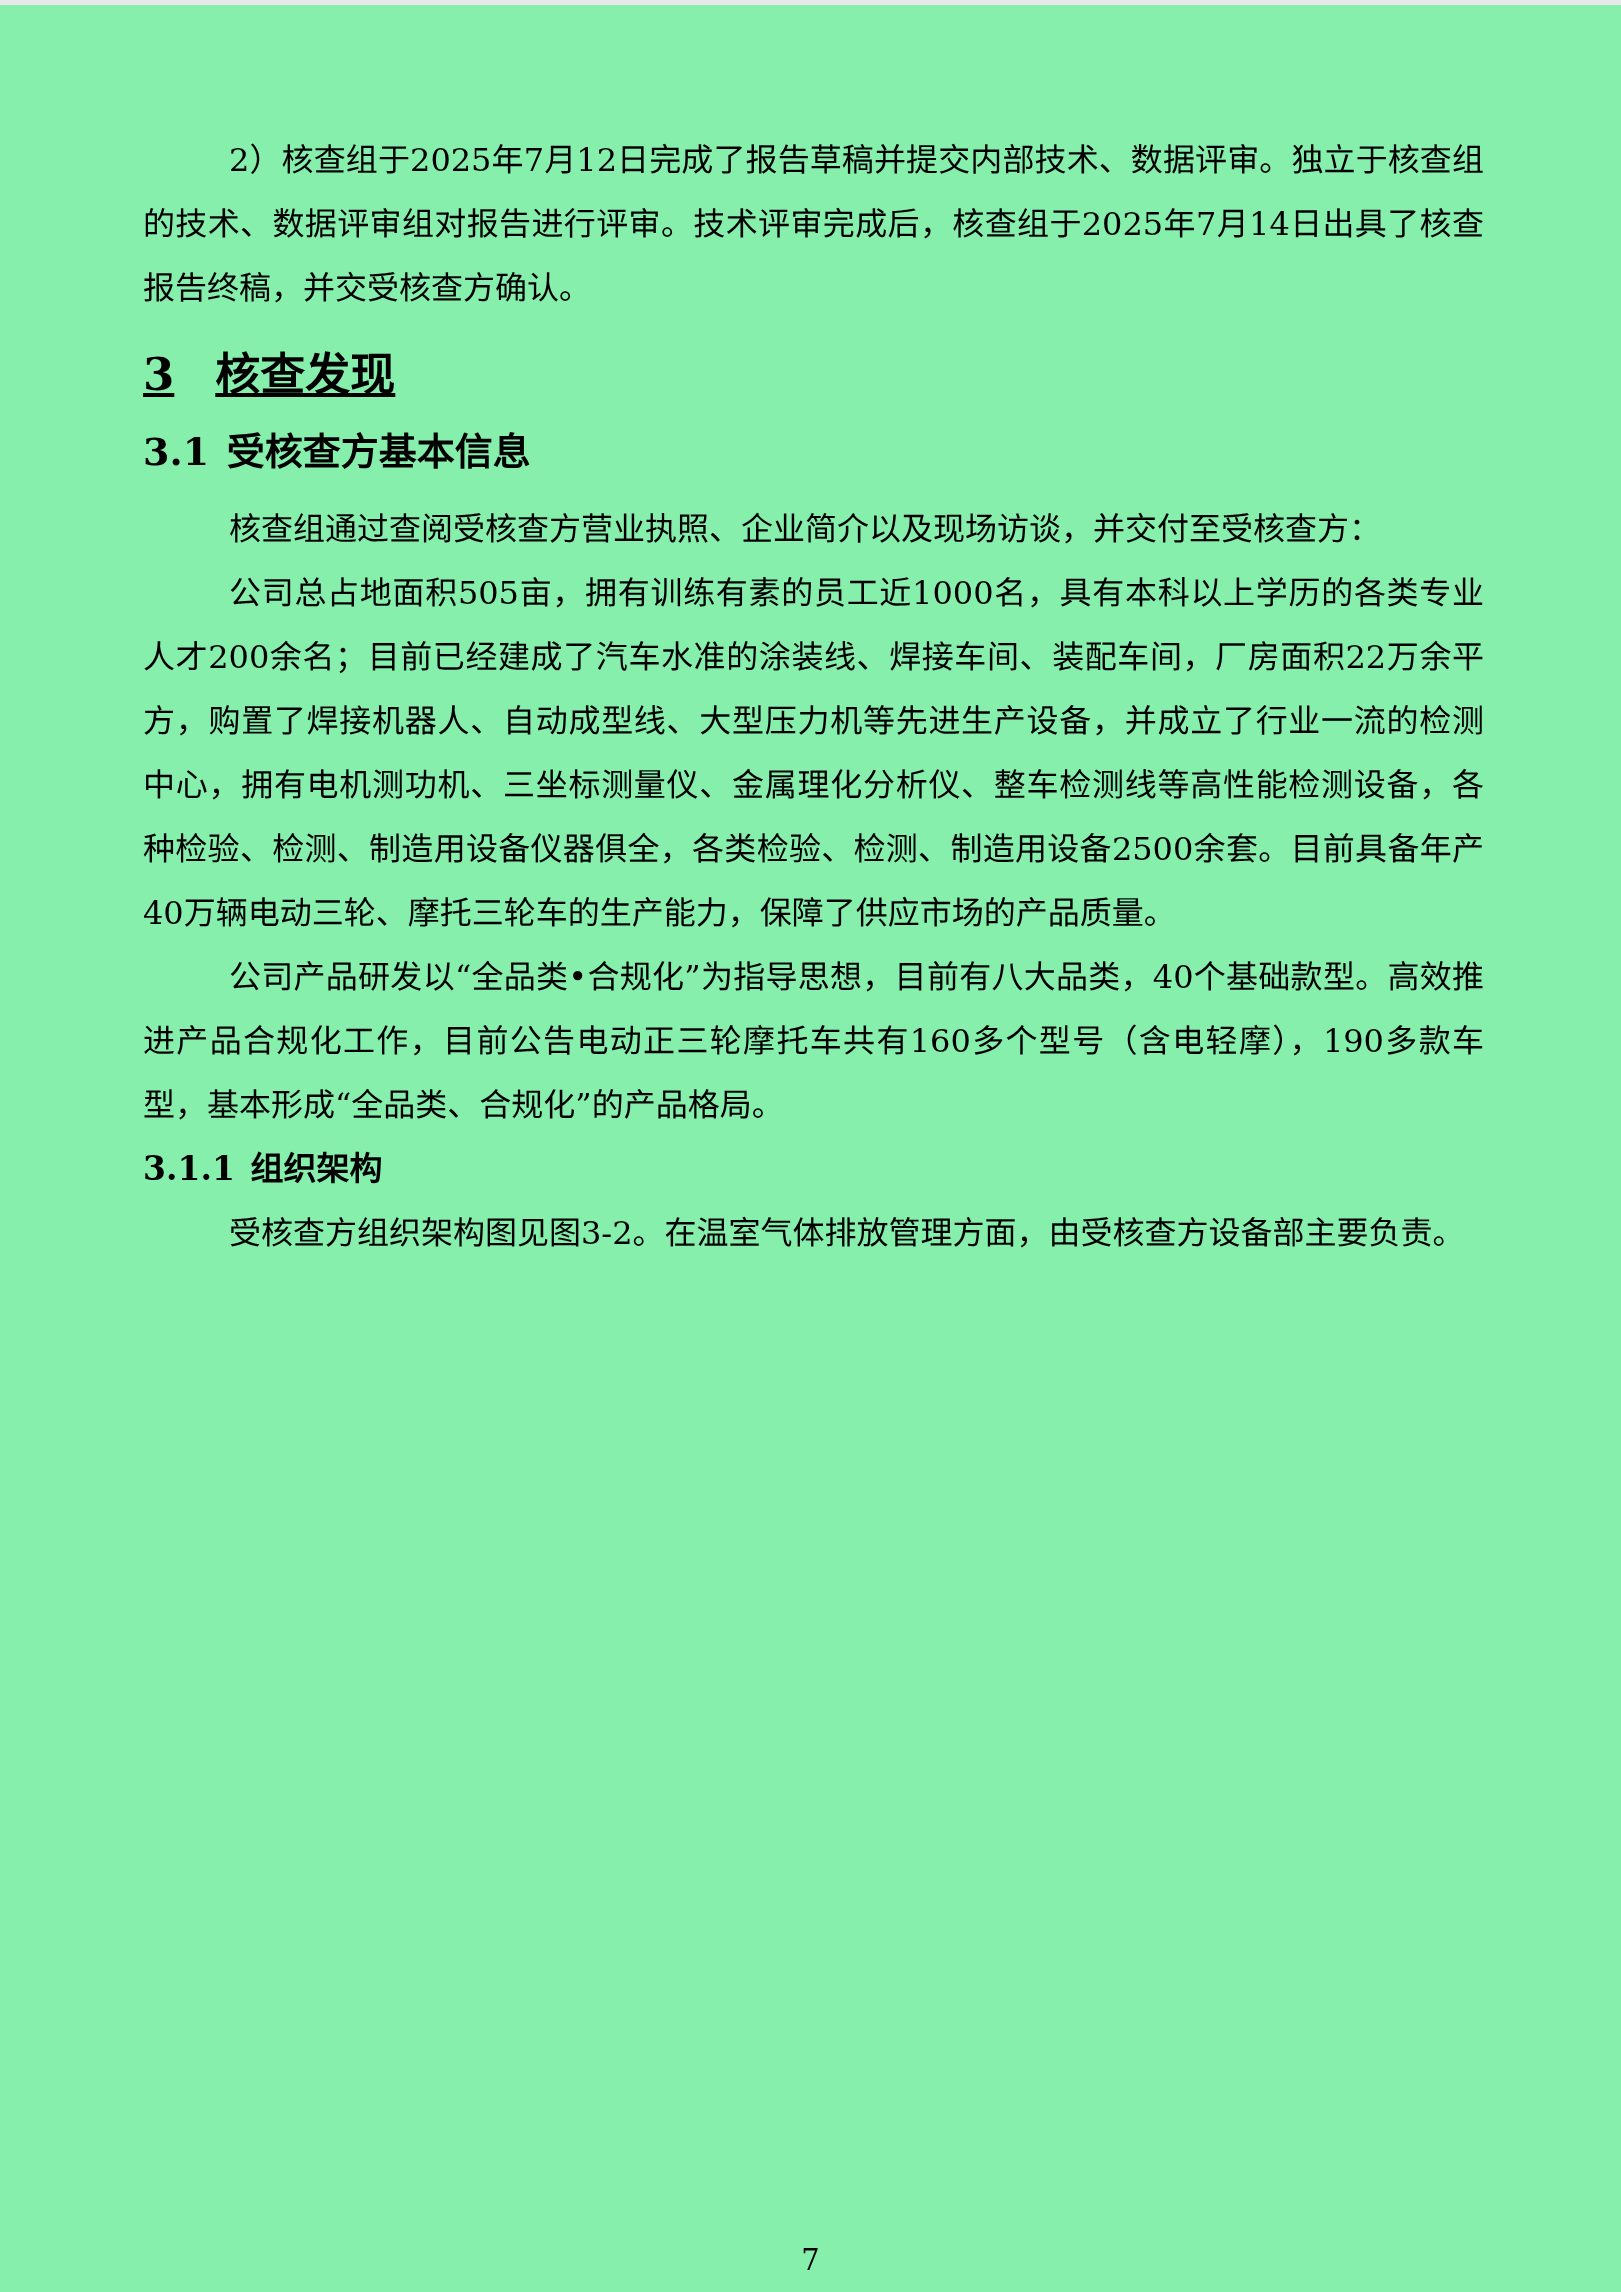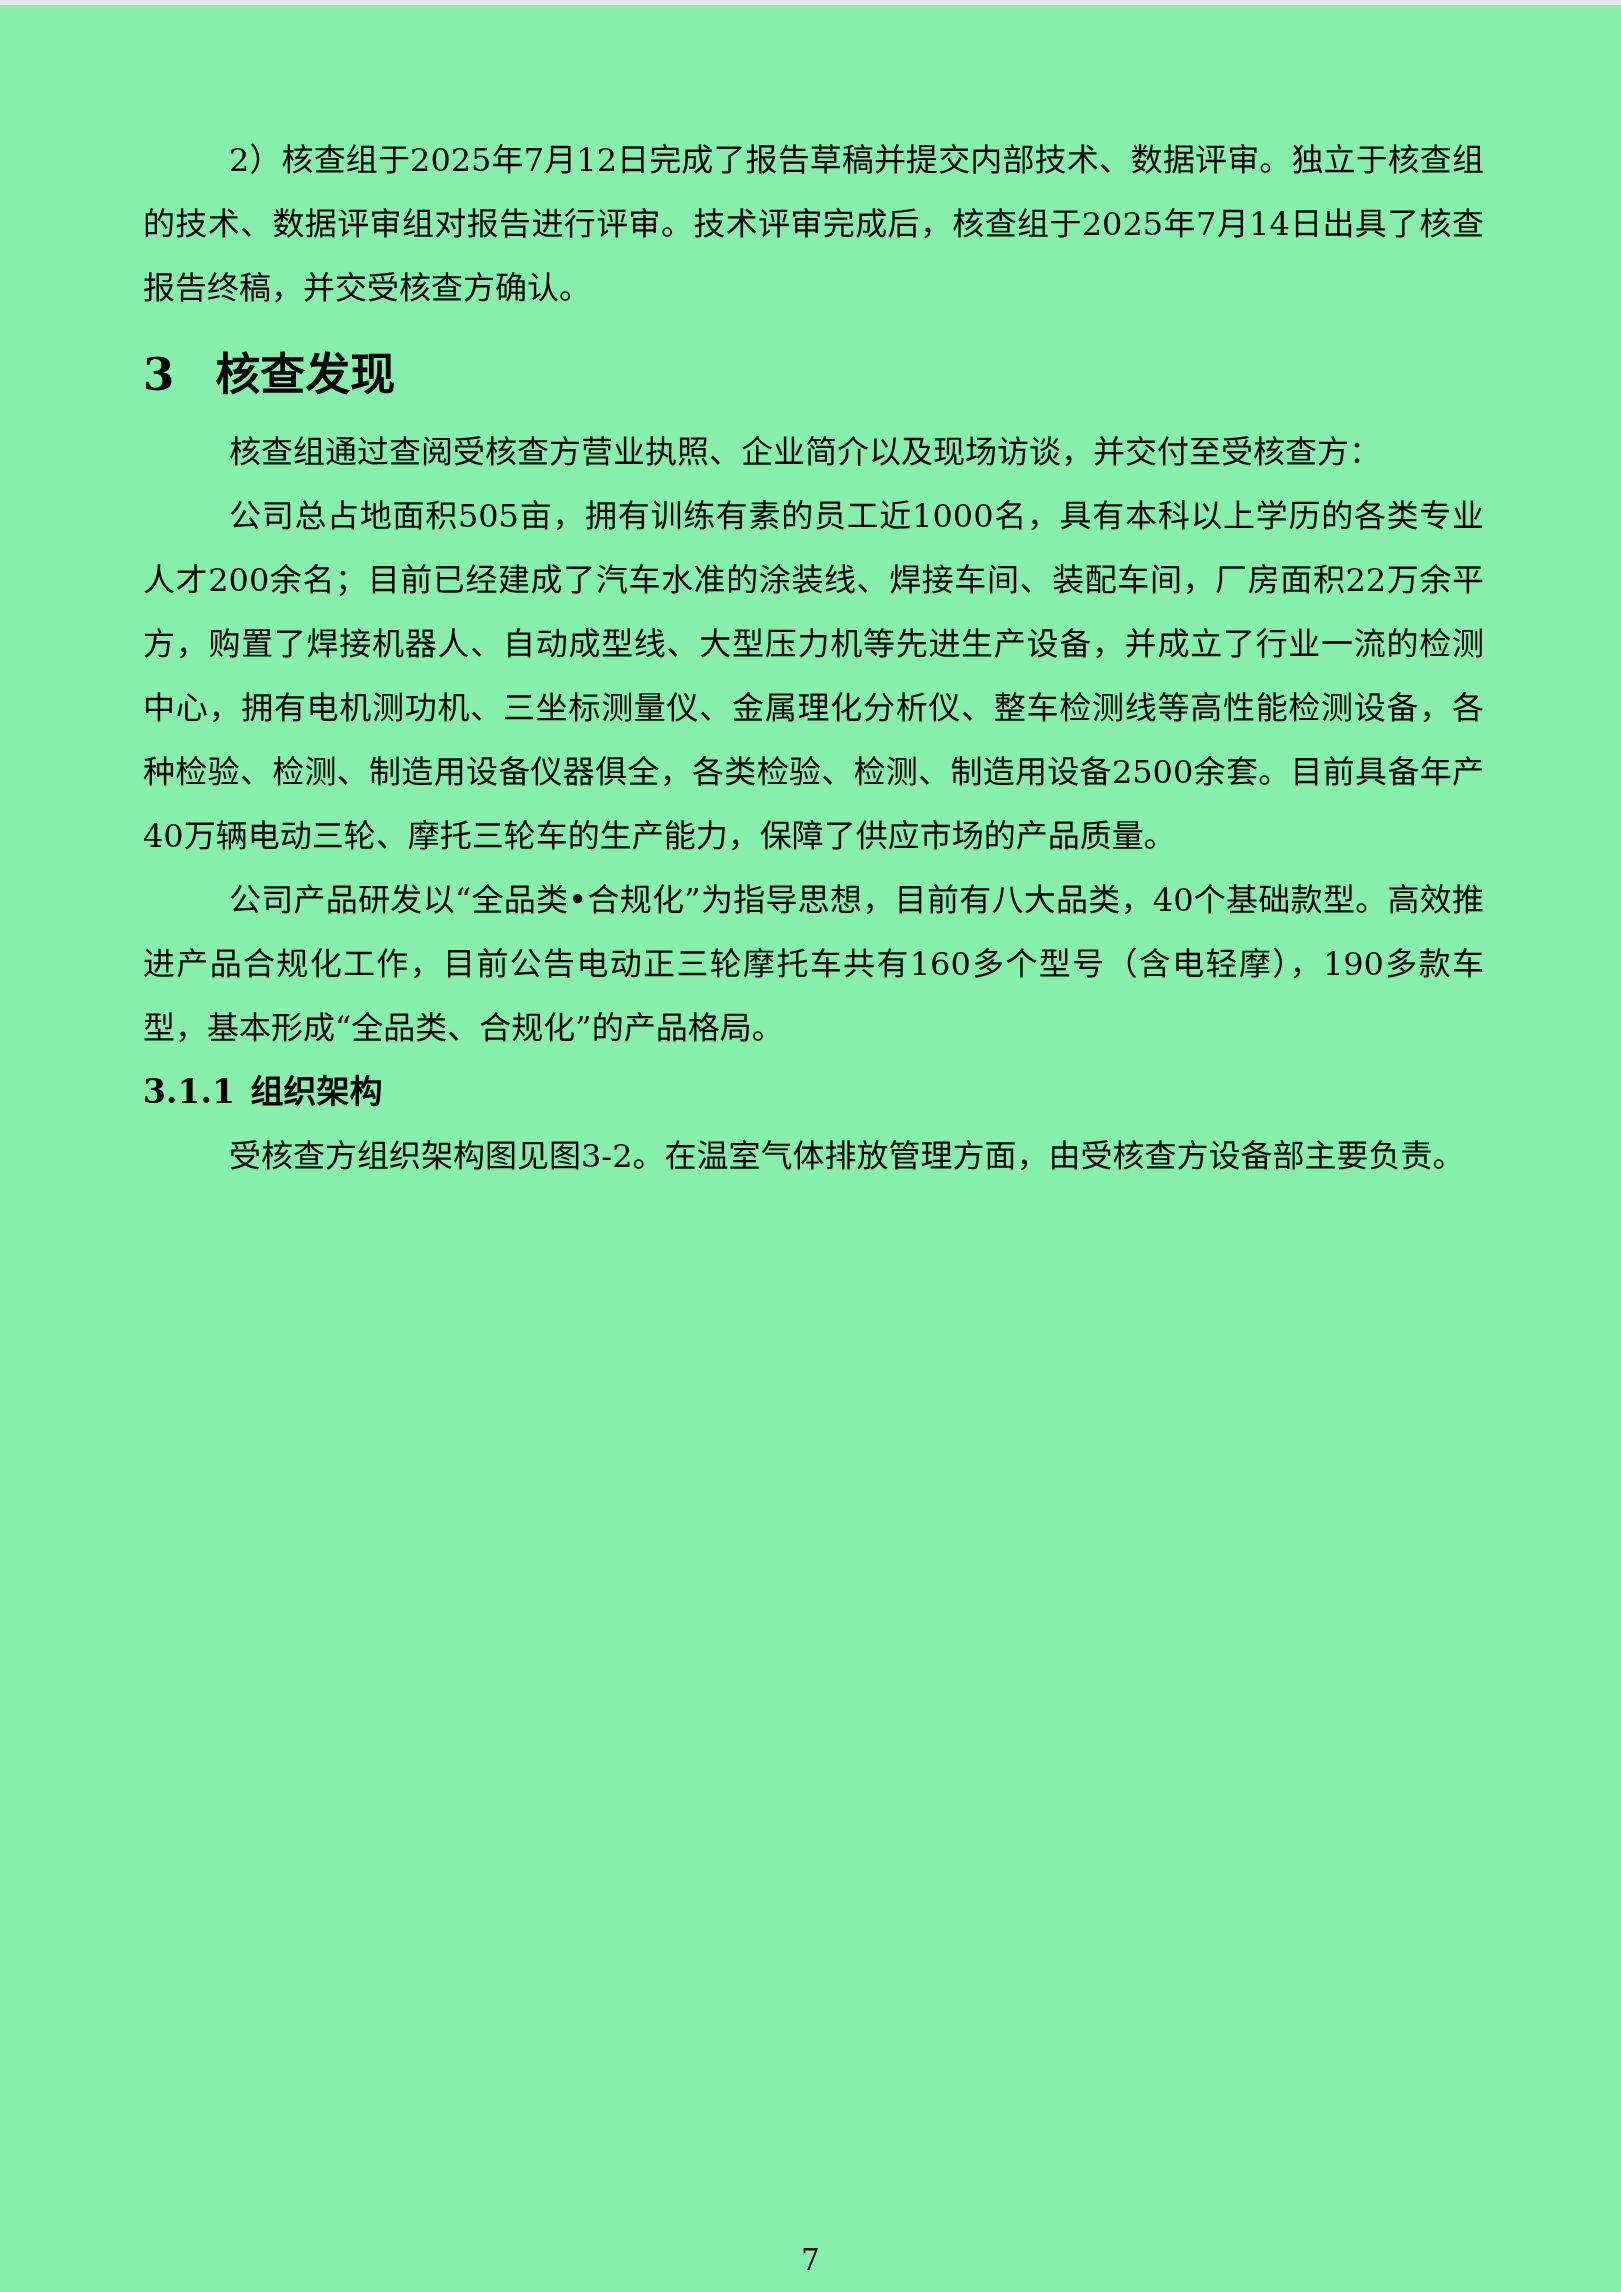--- a/index.html
+++ b/index.html
@@ -30,20 +30,21 @@
     text-align: justify;
     text-justify: inter-ideograph;
     text-indent: 86px;
     word-break: break-all;
   }
   h1.sec-heading {
     margin: 21.6px 0 13.7px 0;
     font-size: 45px;
     line-height: 65px;
     font-weight: bold;
+    text-decoration: underline;
   }
   h1.sec-heading .sec-num { margin-right: 41px; }
   h2.subsec-heading {
     margin: 7.8px 0 13.7px 0;
     font-size: 38px;
     line-height: 63px;
     font-weight: bold;
   }
   h2.subsec-heading .sec-num { margin-right: 17.6px; }
   h3.subsubsec-heading {
@@ -69,20 +70,23 @@
 <div class="page">
   <div class="content">
 
     <p class="body-para">2）核查组于2025年7月12日完成了报告草稿并提交内部技术、数据评审。独立于核查组的技术、数据评审组对报告进行评审。技术评审完成后，核查组于2025年7月14日出具了核查报告终稿，并交受核查方确认。</p>
 
 
     <h1 class="sec-heading">
       <span class="sec-num">3</span><span>核查发现</span>
     </h1>
 
+    <h2 class="subsec-heading">
+      <span class="sec-num">3.1</span><span>受核查方基本信息</span>
+    </h2>
 
     <p class="body-para">核查组通过查阅受核查方营业执照、企业简介以及现场访谈，并交付至受核查方：</p>
 
 
     <p class="body-para">公司总占地面积505亩，拥有训练有素的员工近1000名，具有本科以上学历的各类专业人才200余名；目前已经建成了汽车水准的涂装线、焊接车间、装配车间，厂房面积22万余平方，购置了焊接机器人、自动成型线、大型压力机等先进生产设备，并成立了行业一流的检测中心，拥有电机测功机、三坐标测量仪、金属理化分析仪、整车检测线等高性能检测设备，各种检验、检测、制造用设备仪器俱全，各类检验、检测、制造用设备2500余套。目前具备年产40万辆电动三轮、摩托三轮车的生产能力，保障了供应市场的产品质量。</p>
 
     <p class="body-para">公司产品研发以“全品类•合规化”为指导思想，目前有八大品类，40个基础款型。高效推进产品合规化工作，目前公告电动正三轮摩托车共有160多个型号（含电轻摩），190多款车型，基本形成“全品类、合规化”的产品格局。</p>
 
     <h3 class="subsubsec-heading">
       <span class="sec-num">3.1.1</span><span>组织架构</span>

